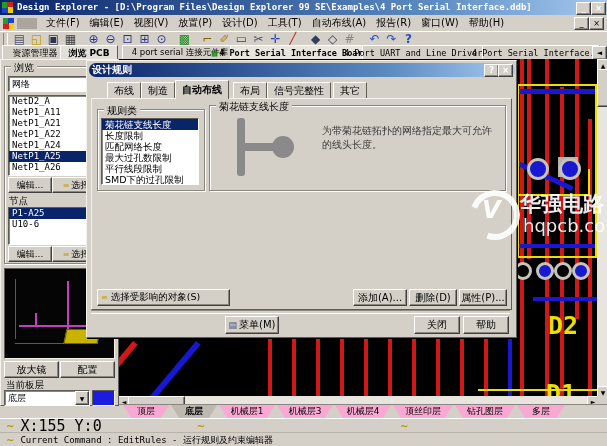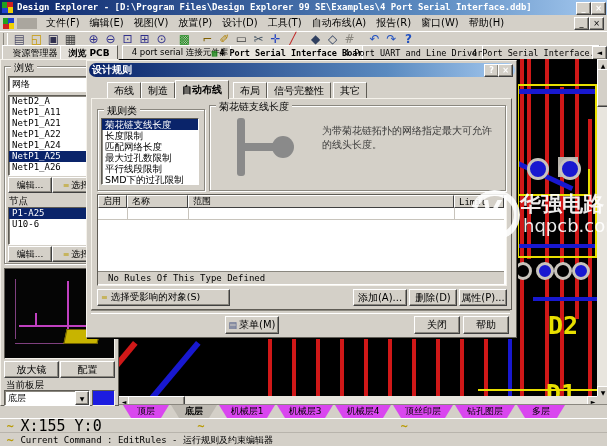--- a/index.html
+++ b/index.html
@@ -16,21 +16,21 @@
   .group{border:1px solid #8a877f;box-shadow:inset 1px 1px 0 #fff,1px 1px 0 #fff;}
   .glabel{position:absolute;top:-6px;left:6px;background:#d4d0c8;padding:0 3px;font-size:10px;}
   .li{height:11px;line-height:11px;padding-left:3px;white-space:nowrap;font-family:"DejaVu Sans Mono",monospace;font-size:9px;}
   .li.zh{font-family:"DejaVu Sans",sans-serif;font-size:9.5px;}
   .sel{background:#0a246a;color:#fff;}
   .tab{position:absolute;top:0;height:14px;background:#d4d0c8;border:1px solid #5f5c55;border-bottom:none;border-top-color:#fff;border-left-color:#fff;
        font-size:8.5px;display:flex;align-items:center;justify-content:center;white-space:nowrap;font-family:"DejaVu Sans Mono",monospace;padding:0 4px;}
   .dtab{position:absolute;top:0;height:15px;background:#d4d0c8;border:1px solid #5f5c55;border-bottom:none;border-top-color:#fff;border-left-color:#fff;
        font-size:10px;display:flex;align-items:center;padding:0 6px;white-space:nowrap;}
   .dtab.active{top:-2px;height:18px;font-weight:bold;z-index:3;}
-  .ltab{position:absolute;top:0;height:13px;background:#d946ef;clip-path:polygon(0 0,100% 0,calc(100% - 8px) 100%,8px 100%);
+  .ltab{position:absolute;top:0;height:13px;background:#f9a8d4;clip-path:polygon(0 0,100% 0,calc(100% - 8px) 100%,8px 100%);
         display:flex;align-items:center;justify-content:center;font-size:9px;white-space:nowrap;}
   .ltab.active{background:#bdb9b1;font-weight:bold;}
   .ticon{width:17px;height:15px;display:flex;align-items:center;justify-content:center;font-size:12px;}
   .menuitem{padding:2px 5px;white-space:nowrap;font-size:10px;}
   .hdrcell{position:absolute;top:0;height:13px;background:#d4d0c8;border-top:1px solid #fff;border-left:1px solid #fff;border-right:1px solid #404040;border-bottom:1px solid #404040;
            font-size:9px;display:flex;align-items:center;padding-left:4px;box-sizing:border-box;}
   .trace{position:absolute;}
   .pad{position:absolute;border-radius:50%;}
   .scrollbar{background:#e8e5de;}
   .sbtn{background:#d4d0c8;border-top:1px solid #fff;border-left:1px solid #fff;border-right:1px solid #404040;border-bottom:1px solid #404040;
@@ -255,32 +255,20 @@
     </div>
 
     <div class="abs group" style="left:122px;top:44px;width:295px;height:84px;">
       <span class="glabel">菊花链支线长度</span>
       <div class="abs" style="left:27px;top:12px;width:8px;height:58px;background:#8a8a8a;border-radius:3px;"></div>
       <div class="abs" style="left:33px;top:37px;width:32px;height:8px;background:#8a8a8a;"></div>
       <div class="abs" style="left:62px;top:30px;width:22px;height:22px;background:#8a8a8a;border-radius:50%;"></div>
       <div class="abs" style="left:112px;top:18px;width:172px;font-size:10px;line-height:14px;color:#3a3a3a;">为带菊花链拓扑的网络指定最大可允许的线头长度。</div>
     </div>
 
-    <div class="abs bi" style="left:10px;top:133px;width:408px;height:90px;background:#fff;">
-      <div class="hdrcell" style="left:0;width:29px;">启用</div>
-      <div class="hdrcell" style="left:29px;width:61px;">名称</div>
-      <div class="hdrcell" style="left:90px;width:266px;">范围</div>
-      <div class="hdrcell mono" style="left:356px;width:50px;">Limit</div>
-      <div class="abs" style="left:0;top:13px;width:406px;height:11px;border-bottom:1px solid #c8c4bc;">
-        <span class="abs" style="left:29px;top:0;width:1px;height:11px;background:#c8c4bc;"></span>
-        <span class="abs" style="left:90px;top:0;width:1px;height:11px;background:#c8c4bc;"></span>
-        <span class="abs" style="left:356px;top:0;width:1px;height:11px;background:#c8c4bc;"></span>
-      </div>
-      <div class="abs mono" style="left:0;top:76px;width:406px;height:13px;background:#d4d0c8;border-top:1px solid #8a877f;font-size:9px;line-height:13px;padding-left:10px;box-sizing:border-box;">No Rules Of This Type Defined</div>
-    </div>
 
     <div class="abs btn" style="left:10px;top:228px;width:128px;height:15px;font-size:9.5px;justify-content:flex-start;padding-left:3px;">
       <span style="color:#b89a00;margin-right:3px;font-size:8px;">≡</span>
       <span>选择受影响的对象(S)</span>
     </div>
     <div class="abs btn" style="left:266px;top:228px;width:52px;height:15px;">添加(A)...</div>
     <div class="abs btn" style="left:322px;top:228px;width:46px;height:15px;">删除(D)</div>
     <div class="abs btn" style="left:372px;top:228px;width:46px;height:15px;">属性(P)...</div>
 
     <div class="abs" style="left:4px;top:249px;width:419px;height:2px;border-top:1px solid #8a877f;border-bottom:1px solid #fff;"></div>

